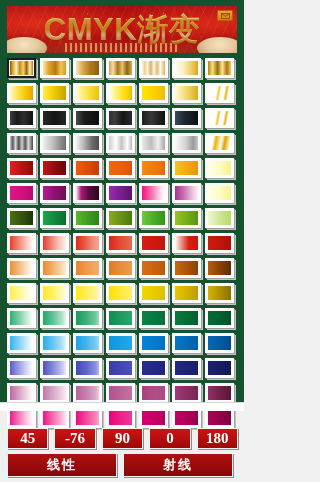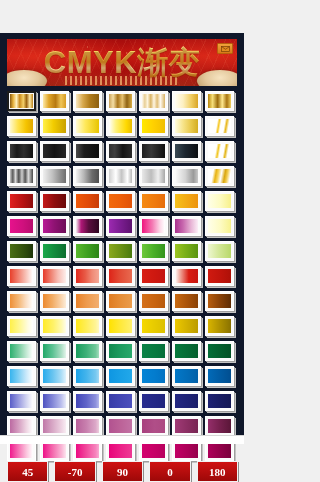--- a/index.html
+++ b/index.html
@@ -2,21 +2,21 @@
 <html><head>
 <meta charset="utf-8">
 <style>
   html,body{margin:0;padding:0;}
   body{
     width:244px;height:482px;
     background:#f0f0f0;
     font-family:"Liberation Sans","DejaVu Sans",sans-serif;
     overflow:hidden;position:relative;
   }
-  #app{width:244px;height:411px;position:relative;background:#0f172a;margin-top:33px;}
+  #app{width:244px;height:411px;position:relative;background:#14532d;}
 
   
   .banner{
     position:absolute;left:7px;top:6px;width:230px;height:47px;
     overflow:hidden;
     background:
       radial-gradient(ellipse 120% 90% at 50% 120%, rgba(255,120,60,.55) 0%, rgba(180,10,10,0) 60%),
       radial-gradient(ellipse 60% 100% at 12% 40%, rgba(255,70,40,.45) 0%, rgba(150,0,0,0) 70%),
       radial-gradient(ellipse 60% 100% at 88% 40%, rgba(255,70,40,.40) 0%, rgba(150,0,0,0) 70%),
       linear-gradient(180deg,#a60d0d 0%,#c2150f 35%,#9e0a0a 75%,#7d0505 100%);
@@ -85,21 +85,21 @@
   .cell .fill{width:100%;height:100%;display:block;}
 
   
   .btnbar{position:absolute;left:0;top:428px;width:244px;}
   .brow{display:flex;padding-left:7px;box-sizing:border-box;margin-bottom:4px;}
   .nbtn{
     width:40px;height:19px;margin-right:6px;
     background:linear-gradient(180deg,#cf1212 0%,#b40d0d 55%,#9d0808 100%);
     border:1px solid #f2f2f2;
     box-shadow:1px 1px 0 #8d8d8d;
-    color:#ffffff;font-size:11px;font-weight:bold;
+    color:#ffffff;font-size:15px;font-weight:bold;
     display:flex;align-items:center;justify-content:center;
     font-family:"Liberation Serif","DejaVu Serif",serif;
   }
   .wbtn{
     width:108px;height:22px;margin-right:6px;
     background:linear-gradient(180deg,#b00f0f 0%,#9a0b0b 55%,#850707 100%);
     border:1px solid #f2f2f2;
     box-shadow:1px 1px 0 #8d8d8d;
     color:#ffffff;font-size:13px;font-weight:bold;
     display:flex;align-items:center;justify-content:center;
@@ -486,25 +486,26 @@
         </div>
         <div class="cell">
           <span class="fill" style="background: linear-gradient(90deg, rgb(174, 0, 90) 0%, rgb(148, 0, 74) 50%, rgb(122, 0, 60) 100%);"></span>
         </div>
       </div>
     </div>
 
   <div class="btnbar">
     <div class="brow" id="angle-row">
         <div class="nbtn">45</div>
-        <div class="nbtn">-70</div>
+        <div class="nbtn">-76</div>
         <div class="nbtn">90</div>
         <div class="nbtn">0</div>
         <div class="nbtn">180</div>
       </div>
     <div class="brow" id="type-row">
+        <div class="wbtn">线性</div>
         <div class="wbtn">射线</div>
       </div>
   </div>
 
 
   <div class="footer"></div>
 </div>
 
 </body></html>

